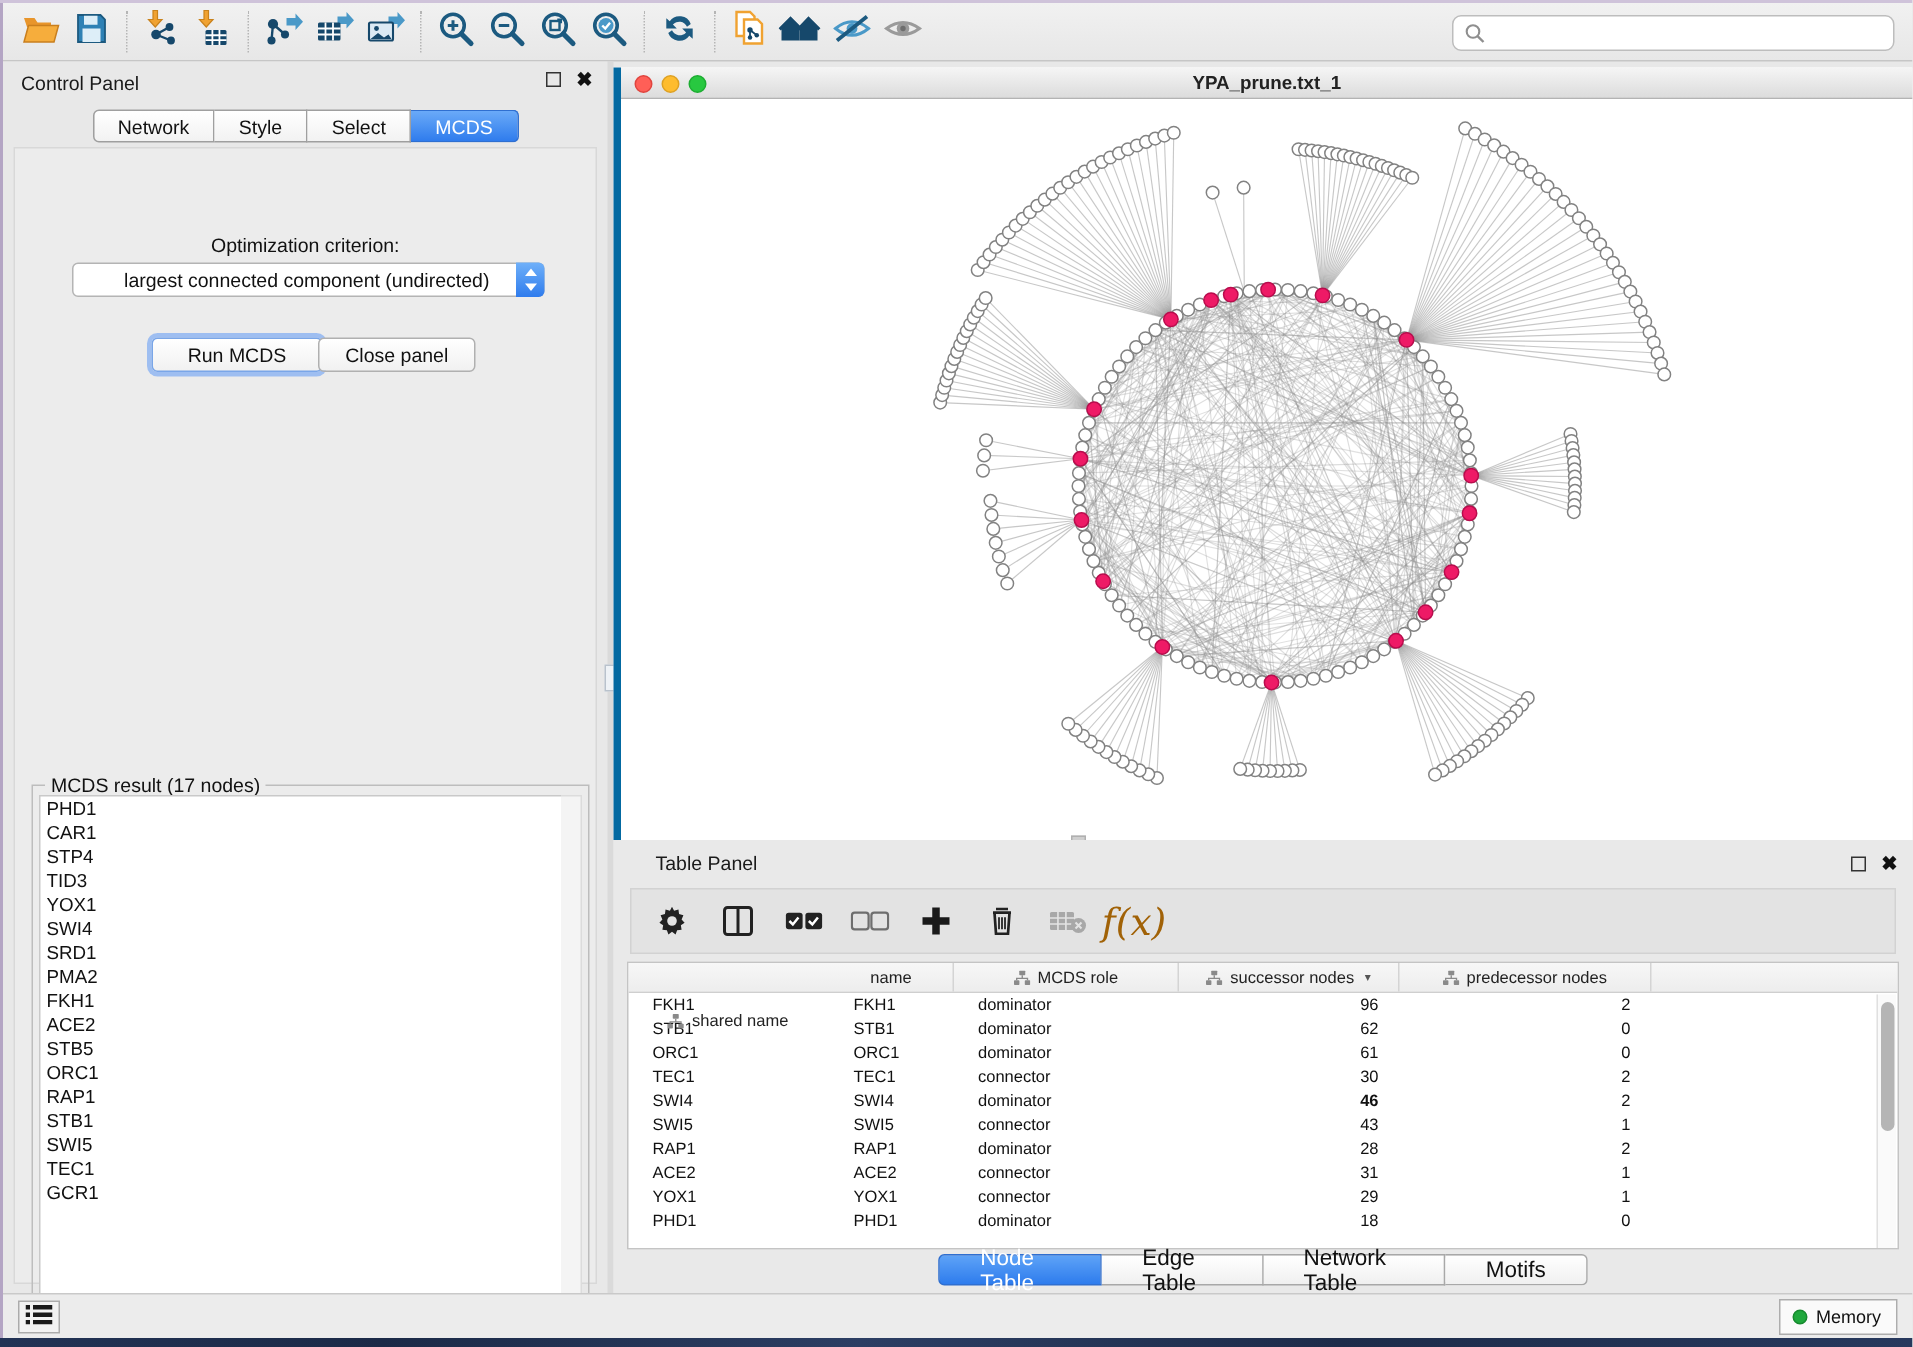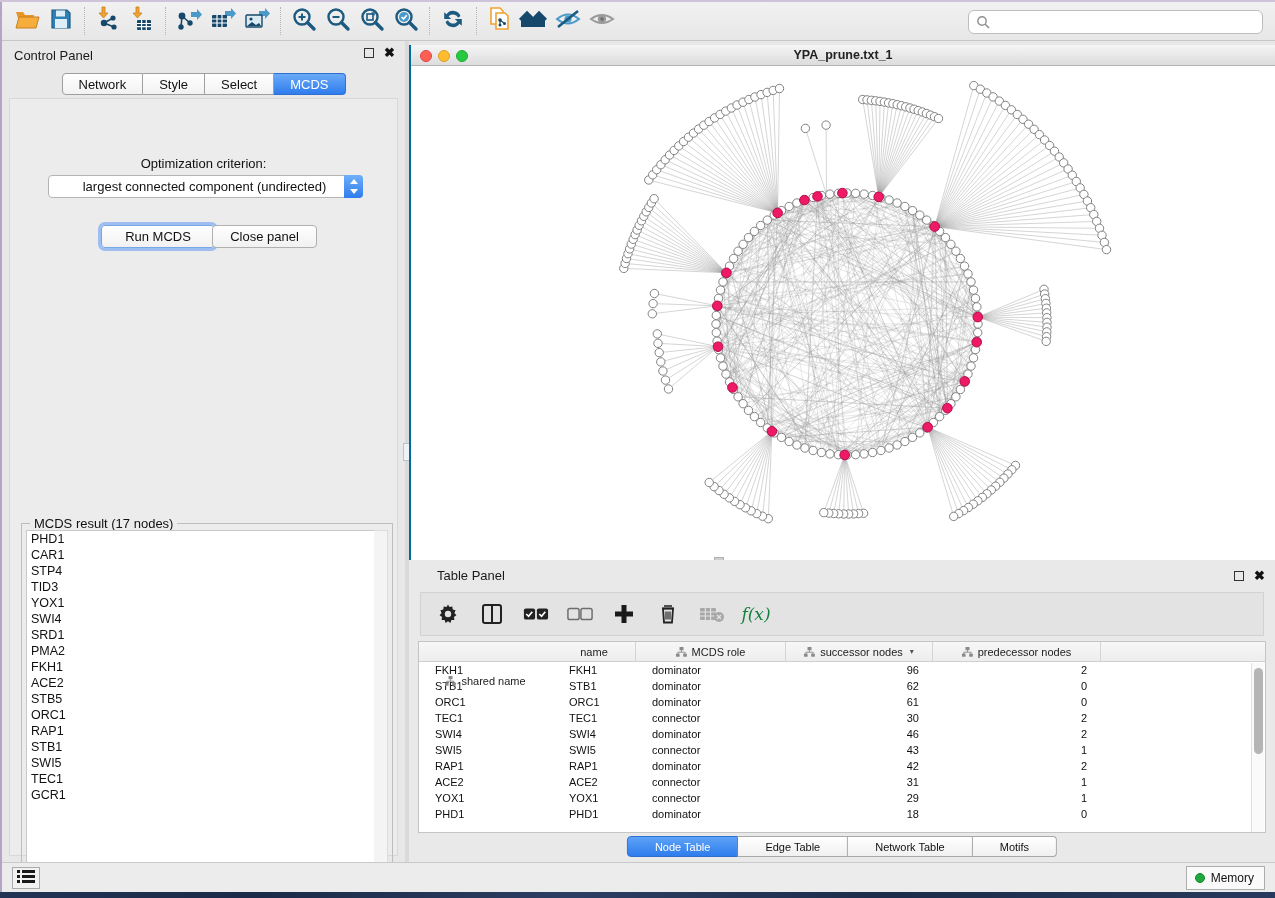--- a/index.html
+++ b/index.html
@@ -57,55 +57,55 @@
   #mcds-list { position:absolute; left:4px; top:6px; width:350px; height:356px; background:#fff;
      border:1px solid #c9c9c9; overflow:hidden; }
   #mcds-scroll { position:absolute; right:4px; top:6px; width:14px; height:356px; background:#f4f4f4; border:1px solid #dcdcdc; border-left:none; }
   .mcds-item { font-size:12.5px; color:#111; padding-left:4px; height:16px; line-height:16px; }
 
   
   #v-splitter { left:405px; top:41px; width:4px; height:821px; background:#dadada; }
   #v-grip { left:403px; top:443px; width:8px; height:18px; background:#eef2f6; border:1px solid #b9c2cc; }
 
   
-  #net-window { left:409px; top:45px; width:866px; height:515px; background:#fff; border-left:2px solid #0369a1; }
+  #net-window { left:409px; top:45px; width:866px; height:515px; background:#fff; border-left:5px solid #0369a1; }
   #net-titlebar { position:absolute; left:0; top:0; width:100%; height:21px;
      background:linear-gradient(#f5f5f5,#dcdcdc); border-bottom:1px solid #b3b3b3; }
   .traffic { position:absolute; top:5px; width:12px; height:12px; border-radius:50%; }
   #tl-red { left:9px; background:#ff5f57; border:1px solid #e0443e; }
   #tl-yellow { left:27px; background:#febc2e; border:1px solid #dea123; }
   #tl-green { left:45px; background:#28c840; border:1px solid #1dad32; }
   #net-title { position:absolute; left:0; top:3px; width:100%; text-align:center; font-size:12.5px; font-weight:bold; color:#222; }
   #net-canvas { position:absolute; left:0; top:21px; width:866px; height:494px; background:#fff; }
 
   
   #h-grip { left:714px; top:557px; width:10px; height:9px; background:#cfcfcf; border:1px solid #b0b0b0; }
 
   
   #table-panel { left:409px; top:560px; width:866px; height:302px; background:#e9e9e9; }
   #tp-header { position:absolute; left:0; top:4px; width:100%; height:24px; }
   #tp-title { font-size:13px; color:#1a1a1a; padding-left:28px; line-height:24px; }
   #tp-toolbar { position:absolute; left:11px; top:32px; width:844px; height:44px; background:#e3e3e3;
      border:1px solid #d2d2d2; display:flex; align-items:center; padding-left:14px; gap:18px; }
   .tp-icon { width:26px; height:26px; display:flex; align-items:center; justify-content:center; }
-  #fx-icon { font-family:"DejaVu Serif", serif; font-style:italic; font-size:17px; color:#15803d; }
+  #fx-icon { font-family:"DejaVu Serif", serif; font-style:italic; font-size:25px; color:#a16207; }
   #node-table { position:absolute; left:9px; top:81px; width:848px; height:192px; background:#fff; border:1px solid #c4c4c4; overflow:hidden; }
   #table-header-row { display:flex; height:20px; background:linear-gradient(#f7f7f7,#ededed); border-bottom:1px solid #cfcfcf; }
   .th { display:flex; align-items:center; justify-content:center; gap:5px; font-size:11px; color:#222;
      border-right:1px solid #d4d4d4; position:relative; }
   .th .sort { font-size:8px; color:#555; margin-left:2px; }
   .tr { display:flex; height:16px; }
   .td { font-size:11px; color:#111; line-height:16px; white-space:nowrap; overflow:hidden; }
   .td.left { padding-left:16px; text-align:left; }
   .td.right { padding-right:14px; text-align:right; }
   #table-vscroll { position:absolute; right:1px; top:21px; width:13px; height:169px; background:#fafafa; border-left:1px solid #e0e0e0; }
   #table-vthumb { position:absolute; left:2px; top:5px; width:9px; height:86px; background:#b5b5b5; border-radius:5px; }
   #tp-tabs { position:absolute; left:50%; transform:translateX(-50%); top:276px; display:flex; height:21px; }
   .tp-tab { border:1px solid #a8a8a8; border-left:none; background:linear-gradient(#ffffff,#f0f0f0);
-     font-size:11px; color:#111; padding:0 27px; display:flex; align-items:center; }
+     font-size:15px; color:#111; padding:0 27px; display:flex; align-items:center; }
   .tp-tab:first-child { border-left:1px solid #a8a8a8; border-radius:4px 0 0 4px; }
   .tp-tab:last-child { border-radius:0 4px 4px 0; }
   .tp-tab.active { background:linear-gradient(#5ea3f7,#2e7ced); color:#fff; border-color:#2f6fd0; }
 
   
   #status-bar { left:2px; top:862px; width:1273px; height:30px; background:#ececec; border-top:1px solid #c9c9c9; }
   #list-btn { position:absolute; left:10px; top:4px; width:28px; height:22px; background:#f2f2f2; border:1px solid #ababab; display:flex; align-items:center; justify-content:center; }
   #memory-btn { position:absolute; right:10px; top:3px; height:24px; padding:0 10px 0 8px; background:#fafafa;
      border:1px solid #adadad; display:flex; align-items:center; gap:6px; font-size:12px; color:#111; }
   #memory-dot { width:10px; height:10px; border-radius:50%; background:#1fa83c; border:1px solid #168a2e; }
@@ -1351,35 +1351,35 @@
             <div class="td left" style="width: 134px;">TEC1</div>
             <div class="td left" style="width: 83px;">TEC1</div>
             <div class="td left" style="width: 150px;">connector</div>
             <div class="td right" style="width: 147px;">30</div>
             <div class="td right" style="width: 168px;">2</div>
           </div>
           <div class="tr">
             <div class="td left" style="width: 134px;">SWI4</div>
             <div class="td left" style="width: 83px;">SWI4</div>
             <div class="td left" style="width: 150px;">dominator</div>
-            <div class="td right" style="width: 147px;">46</div>
+            <div class="td right" style="width: 147px; font-weight: bold;">46</div>
             <div class="td right" style="width: 168px;">2</div>
           </div>
           <div class="tr">
             <div class="td left" style="width: 134px;">SWI5</div>
             <div class="td left" style="width: 83px;">SWI5</div>
             <div class="td left" style="width: 150px;">connector</div>
             <div class="td right" style="width: 147px;">43</div>
             <div class="td right" style="width: 168px;">1</div>
           </div>
           <div class="tr">
             <div class="td left" style="width: 134px;">RAP1</div>
             <div class="td left" style="width: 83px;">RAP1</div>
             <div class="td left" style="width: 150px;">dominator</div>
-            <div class="td right" style="width: 147px;">42</div>
+            <div class="td right" style="width: 147px;">28</div>
             <div class="td right" style="width: 168px;">2</div>
           </div>
           <div class="tr">
             <div class="td left" style="width: 134px;">ACE2</div>
             <div class="td left" style="width: 83px;">ACE2</div>
             <div class="td left" style="width: 150px;">connector</div>
             <div class="td right" style="width: 147px;">31</div>
             <div class="td right" style="width: 168px;">1</div>
           </div>
           <div class="tr">

